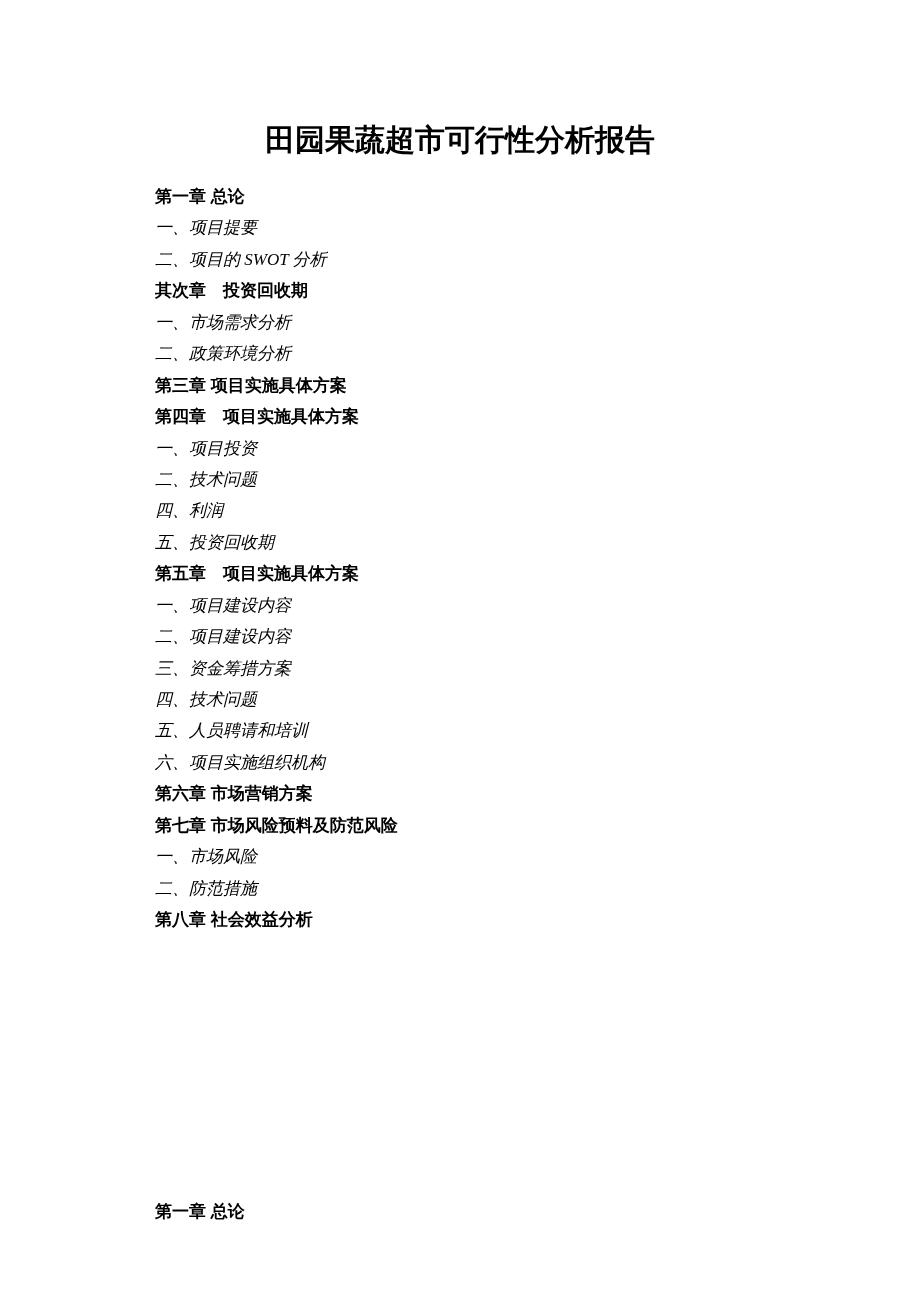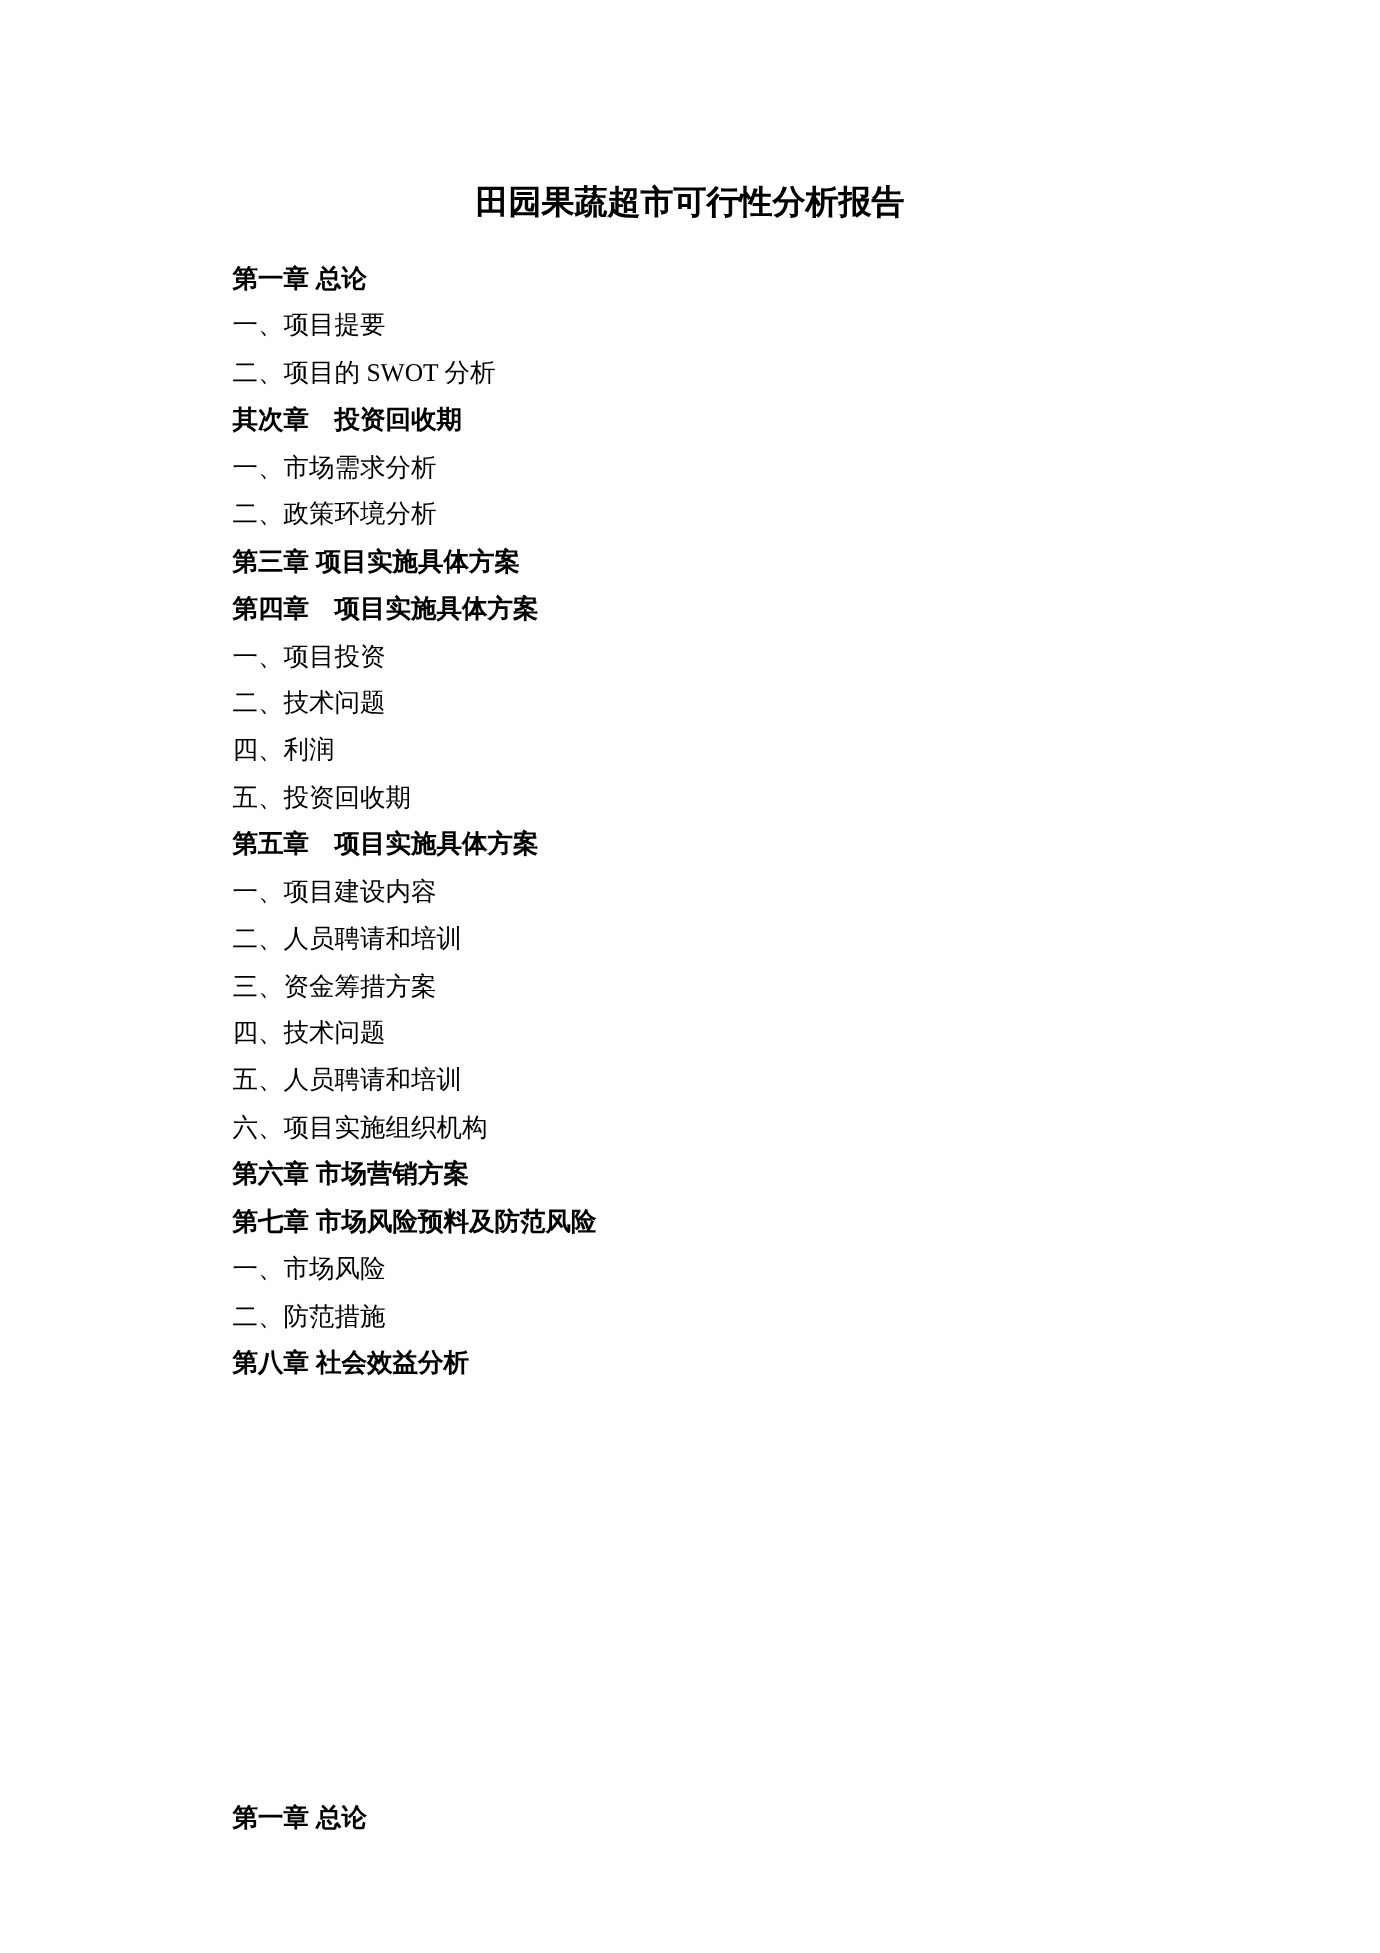--- a/index.html
+++ b/index.html
@@ -11,36 +11,37 @@
       width: 920px;
       height: 1302px;
       background: #ffffff;
       font-family: "SimSun", "宋体", serif;
       color: #000000;
       padding: 120px 155px 0 155px;
       position: relative;
     }
     .title {
       text-align: center;
-      font-size: 22px;
+      font-size: 30px;
       font-weight: bold;
       margin-bottom: 20px;
       font-family: "SimSun", "宋体", serif;
     }
     .chapter {
       font-size: 17px;
       font-weight: bold;
       line-height: 1.85;
       font-family: "SimHei", "黑体", sans-serif;
     }
     .item {
       font-size: 17px;
       font-weight: normal;
       line-height: 1.85;
       font-family: "SimSun", "宋体", serif;
+      font-style: italic;
     }
     .footer-chapter {
       position: absolute;
       top: 1200px;
       left: 155px;
       font-size: 17px;
       font-weight: bold;
       font-family: "SimHei", "黑体", sans-serif;
     }
   </style>
@@ -57,21 +58,21 @@
     <div class="item">一、市场需求分析</div>
     <div class="item">二、政策环境分析</div>
     <div class="chapter">第三章  项目实施具体方案</div>
     <div class="chapter">第四章　项目实施具体方案</div>
     <div class="item">一、项目投资</div>
     <div class="item">二、技术问题</div>
     <div class="item">四、利润</div>
     <div class="item">五、投资回收期</div>
     <div class="chapter">第五章　项目实施具体方案</div>
     <div class="item">一、项目建设内容</div>
-    <div class="item">二、人员聘请和培训</div>
+    <div class="item">二、项目建设内容</div>
     <div class="item">三、资金筹措方案</div>
     <div class="item">四、技术问题</div>
     <div class="item">五、人员聘请和培训</div>
     <div class="item">六、项目实施组织机构</div>
     <div class="chapter">第六章  市场营销方案</div>
     <div class="chapter">第七章  市场风险预料及防范风险</div>
     <div class="item">一、市场风险</div>
     <div class="item">二、防范措施</div>
     <div class="chapter">第八章  社会效益分析</div>
   </div>

